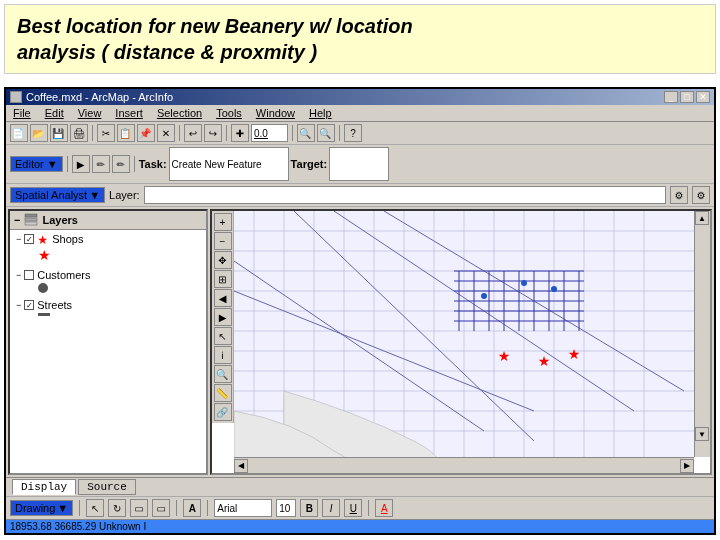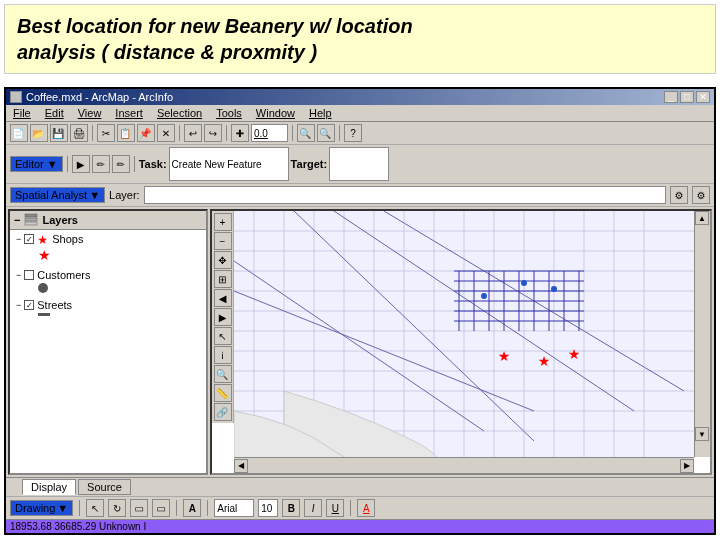--- a/index.html
+++ b/index.html
@@ -298,22 +298,23 @@
       background: #d4d0c8;
       border-top: 1px solid #888;
     }
 
     
     #bottom-tabs {
       background: #d4d0c8;
       border-top: 1px solid #888;
       display: flex;
       align-items: center;
-      padding: 1px 16px;
+      padding: 1px 6px;
       gap: 2px;
+      font-family: Liberation Mono, monospace;
     }
     .tab-btn {
       padding: 1px 8px;
       font-size: 11px;
       border: 1px solid #888;
       background: #d4d0c8;
       cursor: pointer;
     }
     .tab-btn.active {
       background: #fff;
@@ -326,21 +327,21 @@
       border-top: 1px solid #aaa;
       padding: 2px 4px;
       display: flex;
       align-items: center;
       gap: 4px;
       font-size: 11px;
     }
 
     
     #status-bar {
-      background: #8b5cf6;
+      background: #3b82f6;
       border-top: 1px solid #888;
       padding: 1px 4px;
       font-size: 10px;
       display: flex;
       gap: 4px;
     }
 
     
     #map-svg {
       width: 100%;
@@ -598,21 +599,21 @@
       <span>▼</span>
     </div>
     <div class="tb-sep"></div>
     <div class="tb-btn">↖</div>
     <div class="tb-btn">↻</div>
     <div class="tb-btn">▭</div>
     <div class="tb-btn">▭</div>
     <div class="tb-sep"></div>
     <span class="tb-btn" style="font-weight:bold">A</span>
     <div class="tb-sep"></div>
-    <input class="tb-input" style="width: 40px;" type="text" value="Arial">
+    <input class="tb-input" style="width: 58px;" type="text" value="Arial">
     <input class="tb-input" style="width: 20px;" type="text" value="10">
     <div class="tb-btn" style="font-weight:bold">B</div>
     <div class="tb-btn" style="font-style:italic">I</div>
     <div class="tb-btn" style="text-decoration:underline">U</div>
     <div class="tb-sep"></div>
     <div class="tb-btn" style="text-decoration:underline;color:red">A</div>
   </div>
 
   <div id="status-bar">
     <span>18953.68  36685.29 Unknown I</span>

